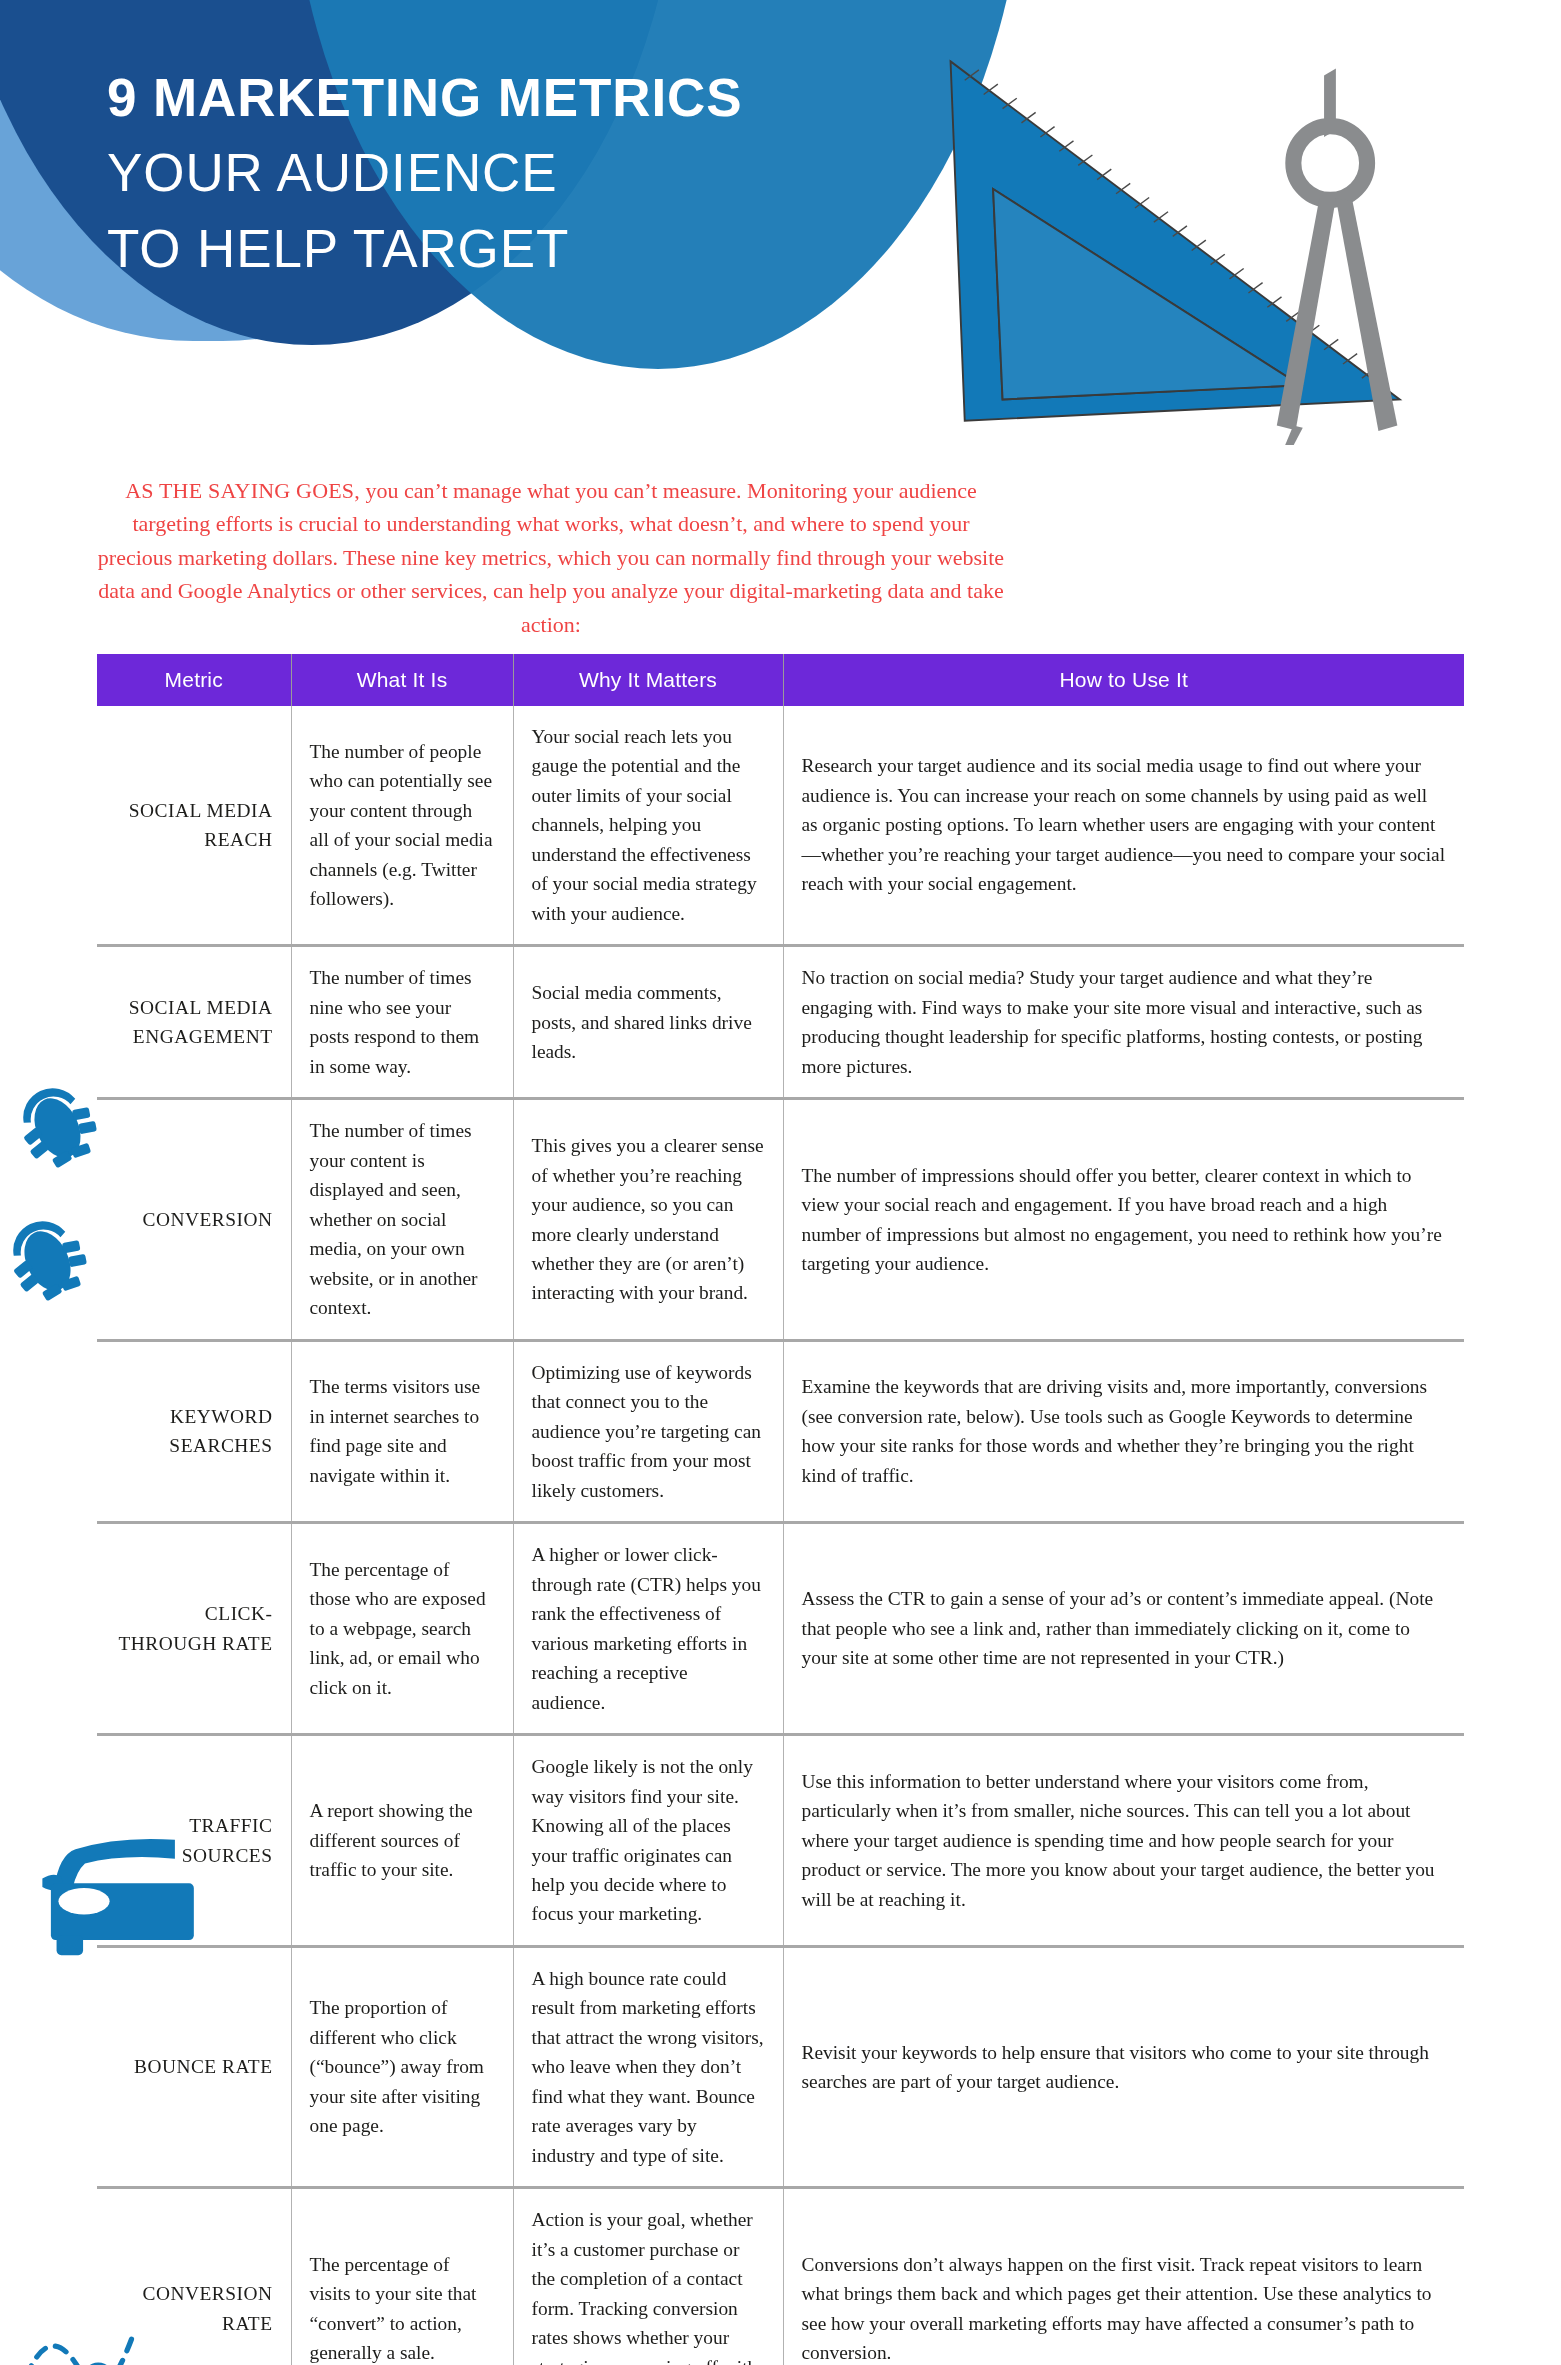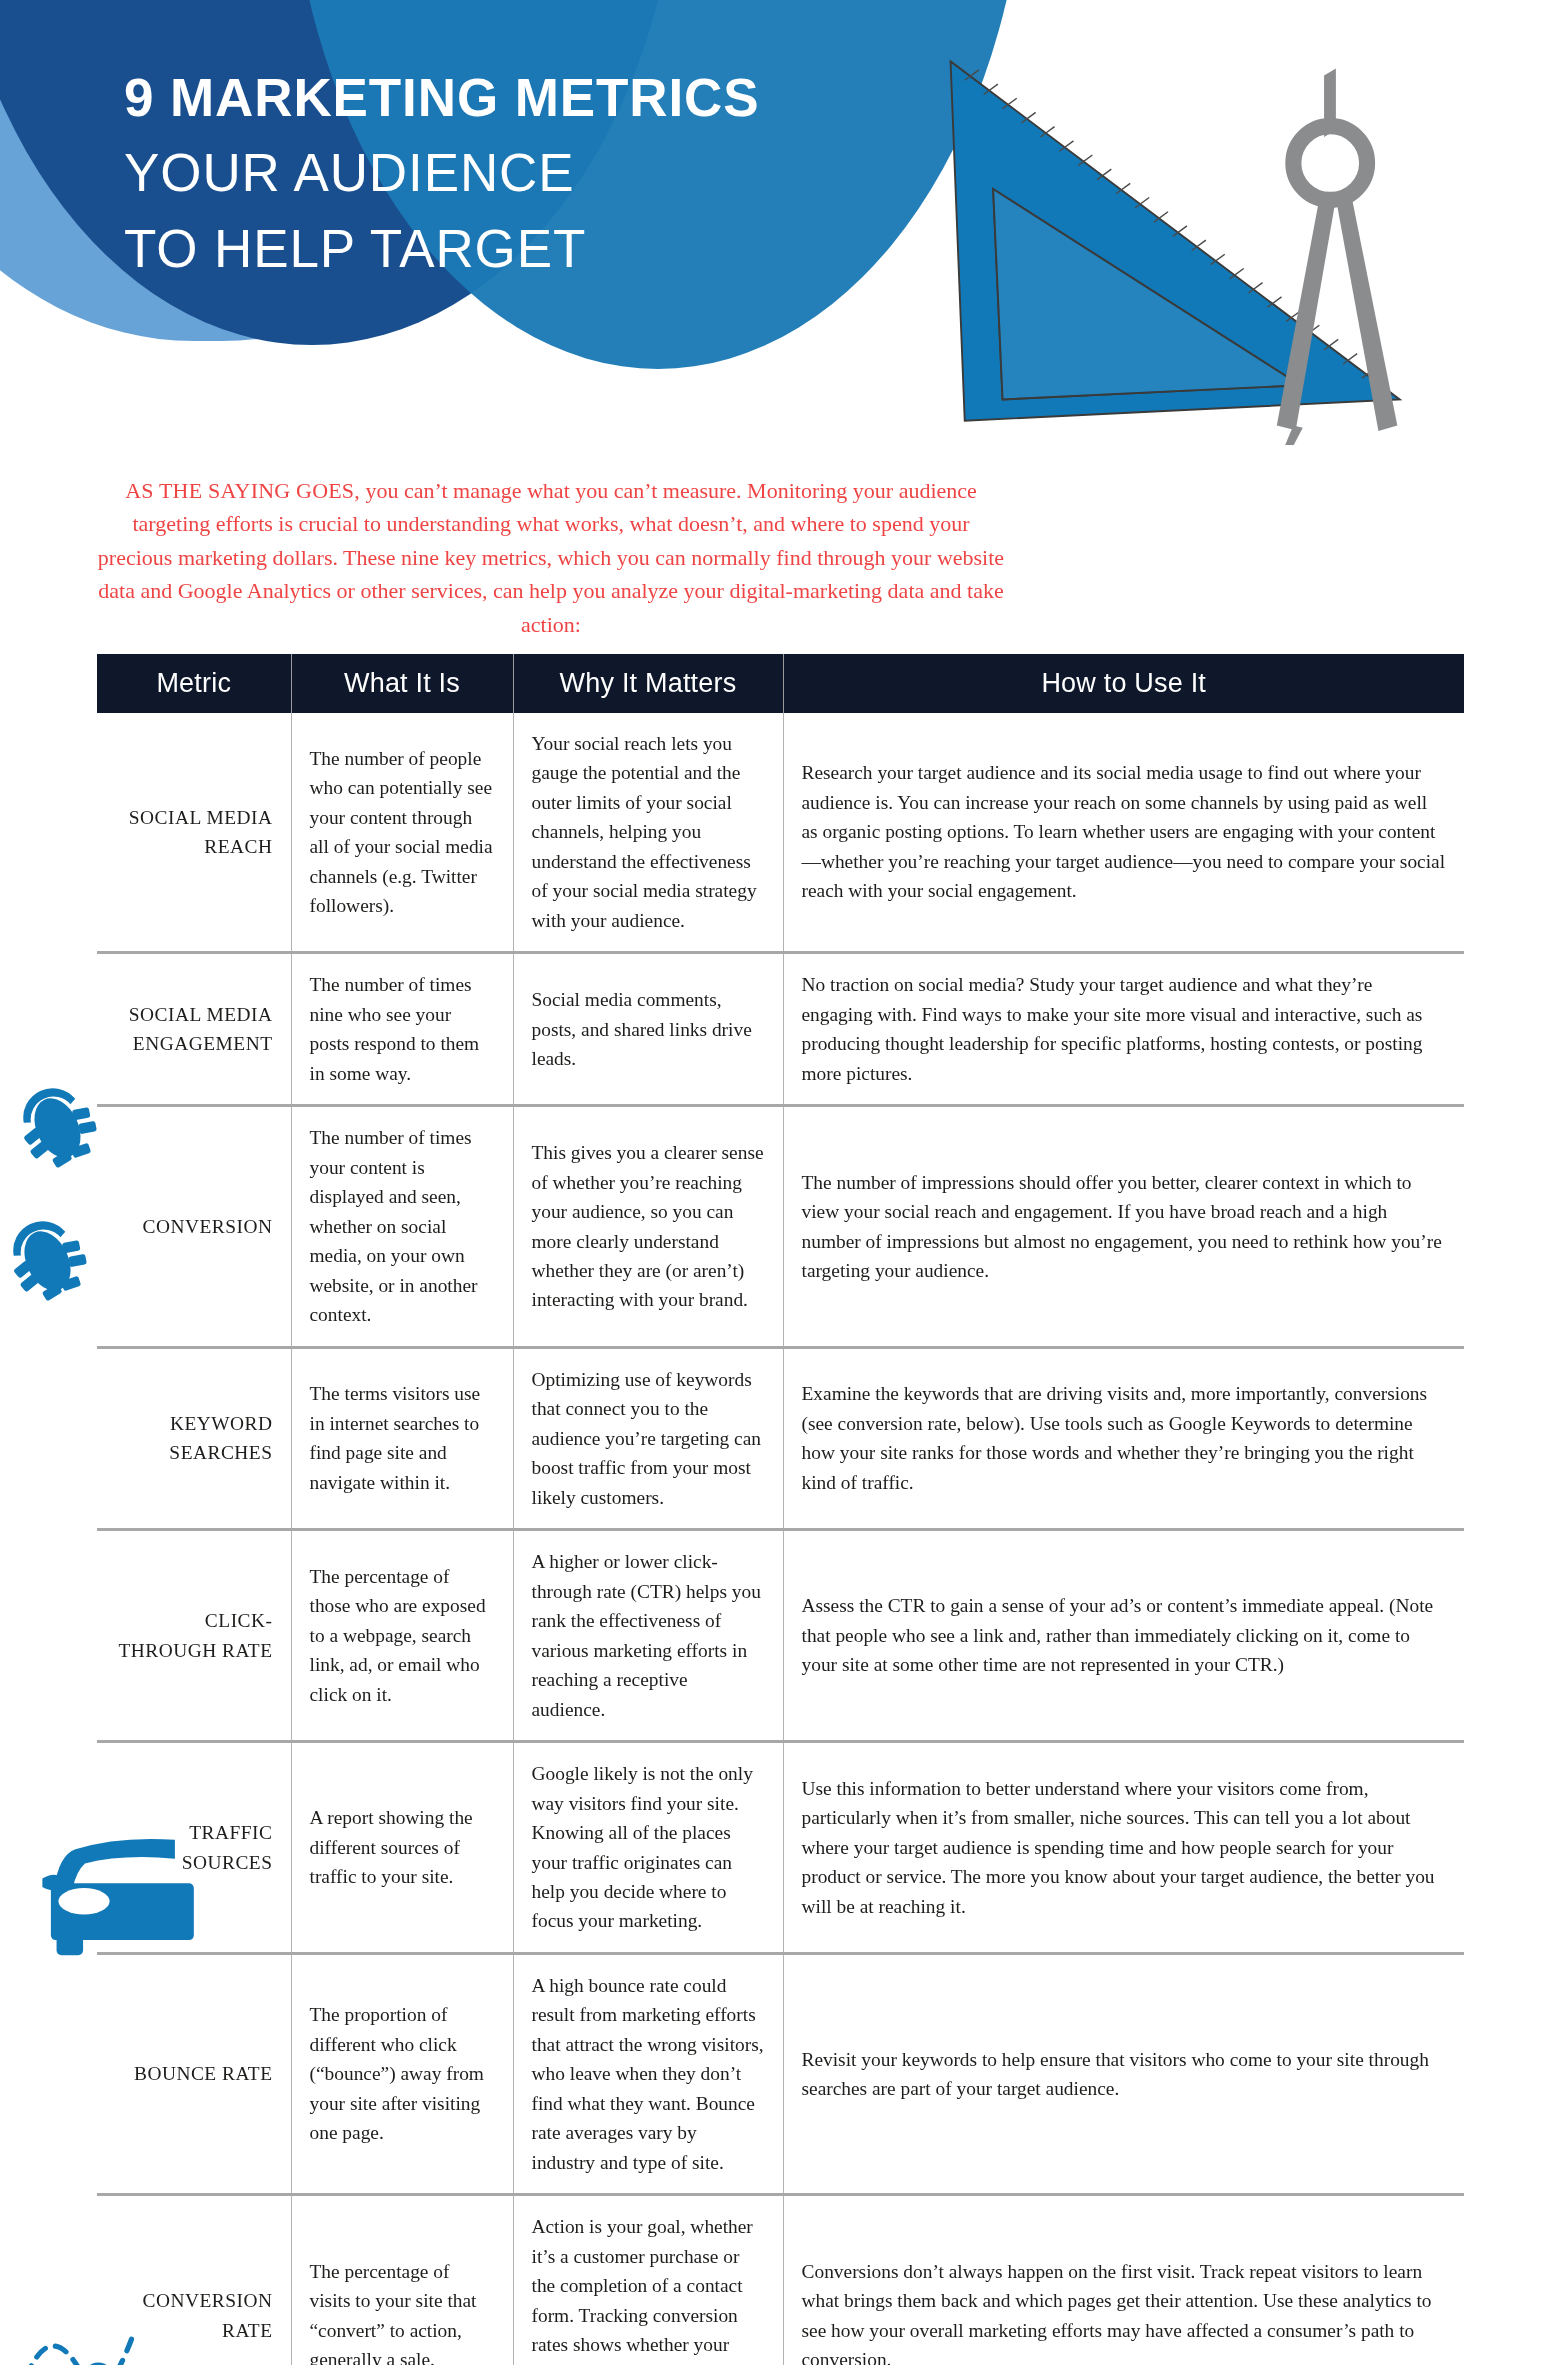--- a/index.html
+++ b/index.html
@@ -37,21 +37,21 @@
   .blob-mid {
     position:absolute;
     left:289px; top:-729px;
     width: 738px; height: 1098px;
     background: #1b7ab5;
     border-radius: 50%;
     opacity:0.96;
   }
   .title {
     position: absolute;
-    left: 124px; top: 52px;
+    left: 107px; top: 52px;
     width: 828px;
     color: #ffffff;
     font-size: 53px;
     line-height: 1.42;
     letter-spacing: 0.9px;
     font-weight: 400;
     font-family: "Liberation Sans", sans-serif;
     margin-top: 8px;
   }
   .title .tline { display:block; white-space: nowrap; }
@@ -79,23 +79,23 @@
     position:absolute;
     left: 97px; top: 654px;
     width: 1367px;
   }
   table.metrics {
     width: 1367px;
     border-collapse: collapse;
     table-layout: fixed;
   }
   table.metrics th {
-    background: #0f172a;
+    background: #6d28d9;
     color: #ffffff;
-    font-size: 27px;
+    font-size: 21px;
     font-weight: 400;
     padding: 14px 3px;
     border-right: 1.4px solid #9a9a9a;
     letter-spacing: 0.2px;
   }
   table.metrics th:last-child { border-right: none; }
   table.metrics td {
     vertical-align: middle;
     border-right: 1.4px solid #b2b2b2;
     border-bottom: 3.3px solid #a8a8a8;

